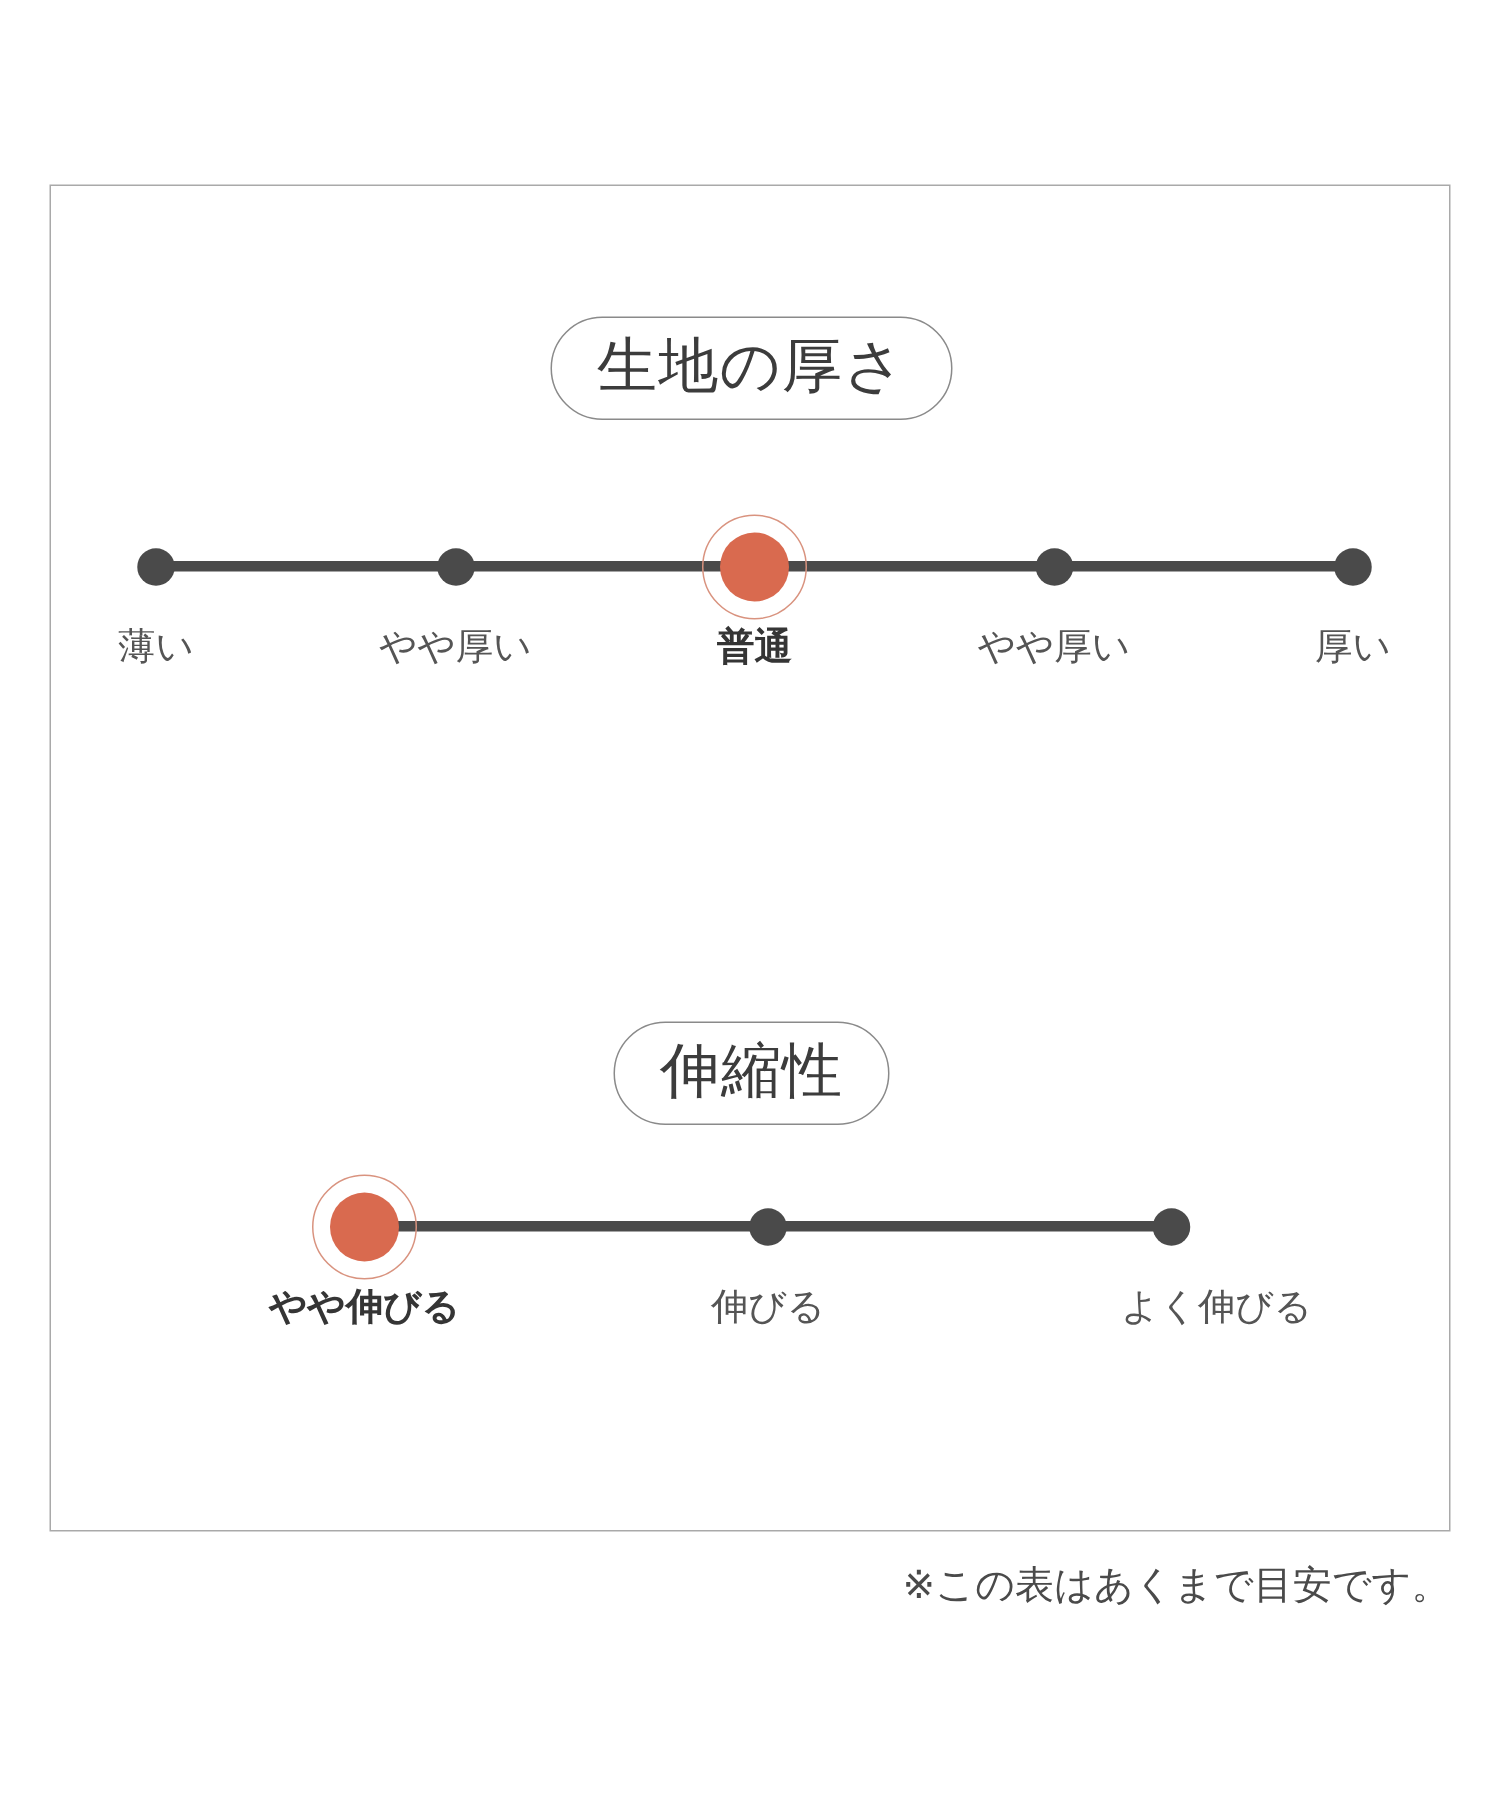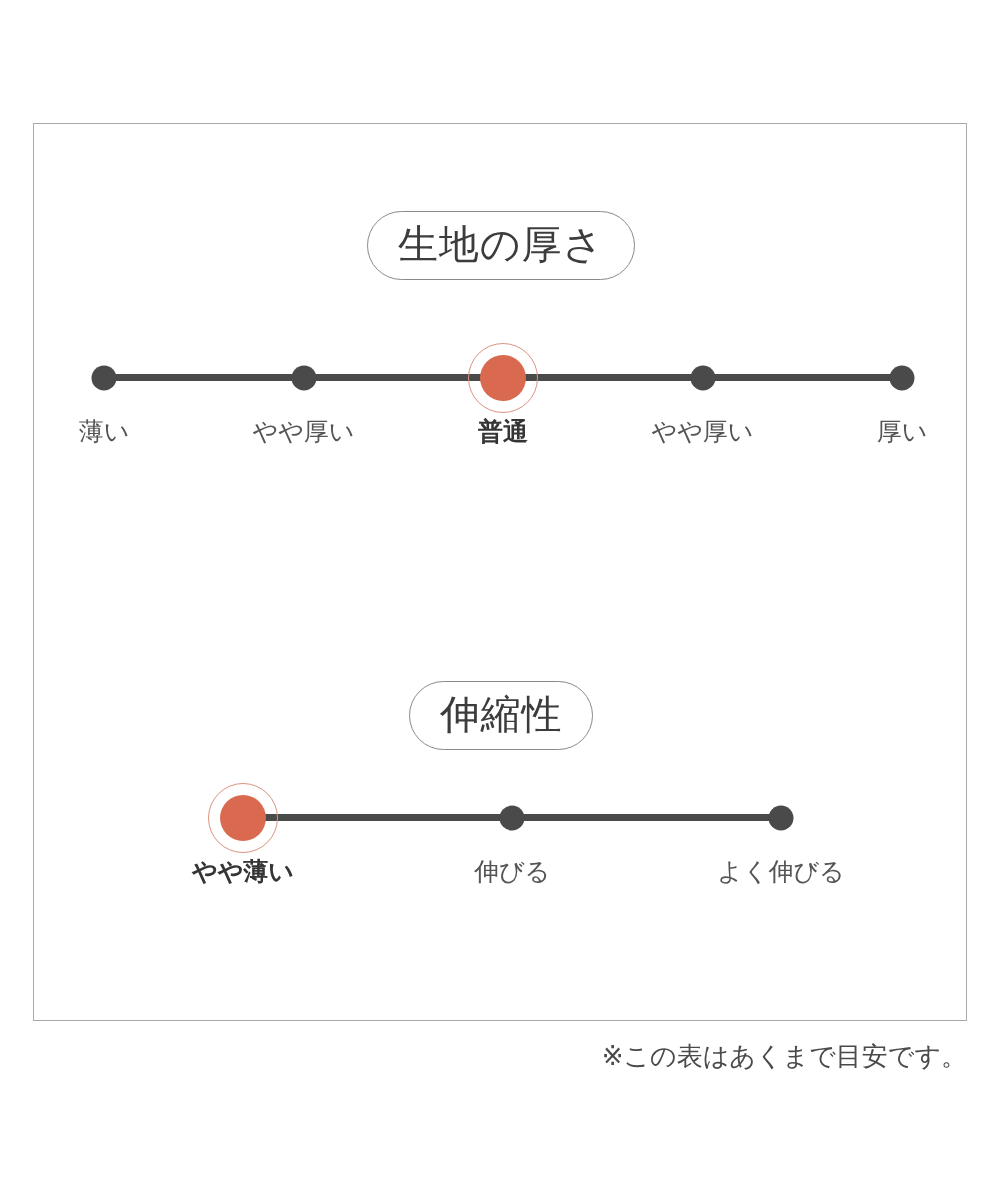--- a/index.html
+++ b/index.html
@@ -153,22 +153,22 @@
     </div>
 
     <div class="scale" style="left:0; top:640px; width:934px;">
 
       <div class="rail" style="left:209px; width:538px;"></div>
 
       <div class="node active" style="left:209px;"></div>
       <div class="node" style="left:478px;"></div>
       <div class="node" style="left:747px;"></div>
 
-      <div class="tick-label active" style="left:209px;">やや薄い</div>
+      <div class="tick-label active" style="left:209px;">やや伸びる</div>
       <div class="tick-label" style="left:478px;">伸びる</div>
-      <div class="tick-label" style="left:747px;">よく伸びる</div>
+      <div class="tick-label" style="left:777px;">よく伸びる</div>
     </div>
 
   </div>
 
   <div class="footnote">※この表はあくまで目安です。</div>
 
 </div>
 
 </body></html>

